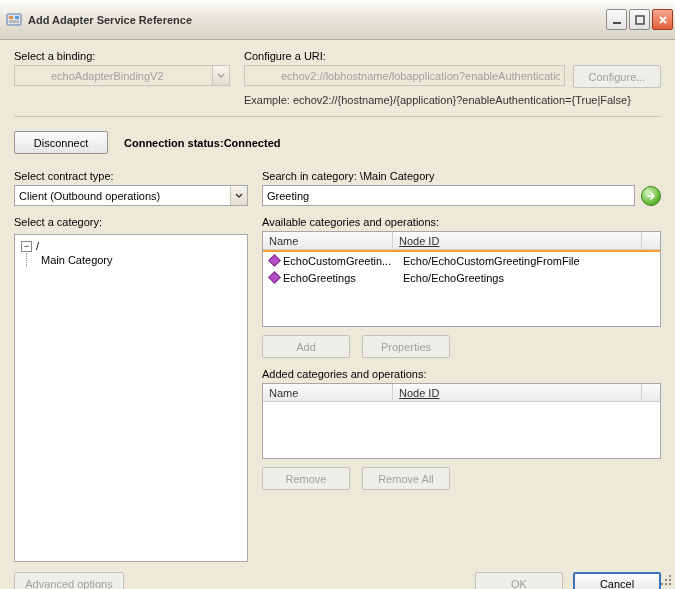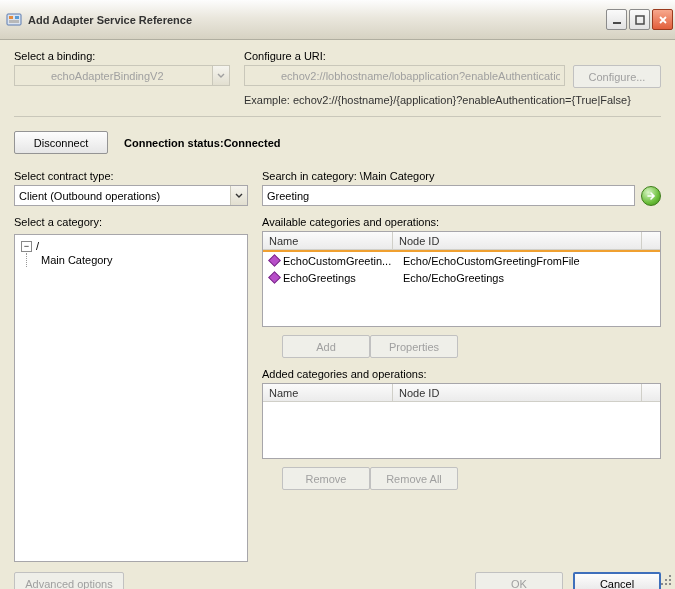--- a/index.html
+++ b/index.html
@@ -99,29 +99,29 @@
   .grid-added { height:76px;}
   .grid-header {
     display:flex; background:linear-gradient(#fbfbfb,#ebebeb);
     border-bottom:1px solid #d0cfc8; height:18px; align-items:center;
   }
   .grid-header .gh {
     padding:0 6px; border-right:1px solid #d0cfc8; height:100%;
     display:flex;align-items:center; color:#333;
   }
   .grid-header .gh.name { width:130px;}
-  .grid-header .gh.node { flex:1;}
+  .grid-header .gh.node { flex:1;text-decoration:underline;}
   .grid-header .gh.end { width:18px; border-right:none;}
   .grid-sortline { height:2px; background:#f0a030;}
   .grid-body { flex:1; overflow:auto;}
   .grid-row { display:flex; align-items:center; height:17px; padding:0 2px;}
   .grid-row .c-icon { width:18px; display:flex; justify-content:center;}
   .grid-row .c-name { width:112px; overflow:hidden; text-overflow:ellipsis; white-space:nowrap;}
   .grid-row .c-node { flex:1; padding-left:8px; overflow:hidden; text-overflow:ellipsis; white-space:nowrap;}
-  .btn-row { display:flex; margin-top:8px;margin-left:20px;}
+  .btn-row { display:flex; gap:12px; margin-top:8px;}
   .footer { display:flex; align-items:center; gap:10px; padding-top:10px;}
   .footer .spacer { flex:1;}
   .resize-grip { position:absolute; right:2px; bottom:2px; }
   .op-diamond { width:9px;height:9px; transform:rotate(45deg); background:#b74ec9; border:1px solid #7a2c88;}
 </style>
 </head>
 <body>
 
 <div class="titlebar">
   <span class="app-icon">

